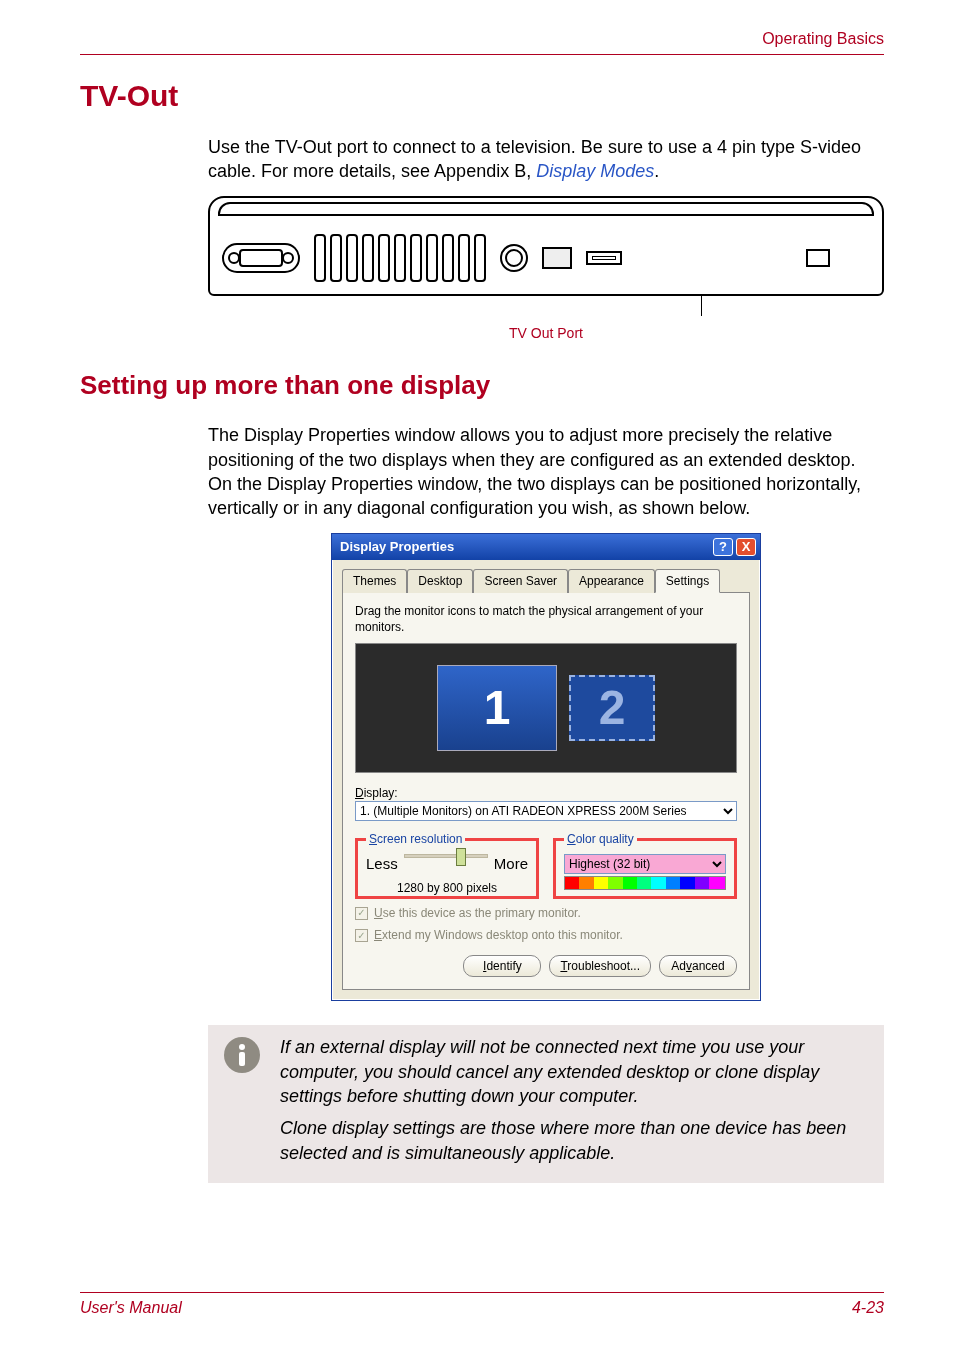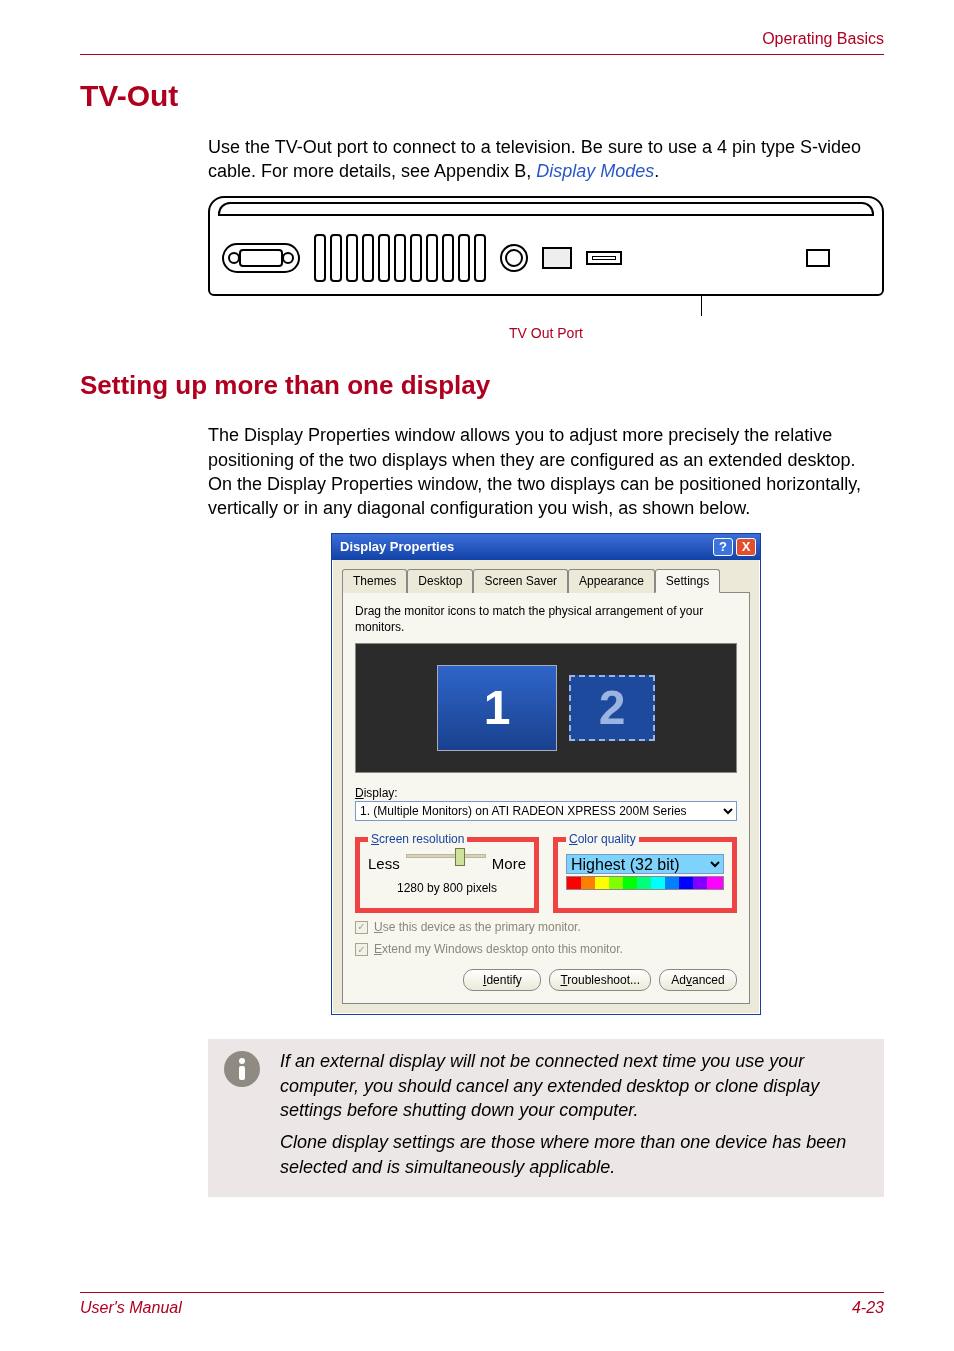--- a/index.html
+++ b/index.html
@@ -159,34 +159,34 @@
   }
   .mon1 { width:120px; height:86px; }
   .mon2 { width:86px; height:66px; color:#9bb4e2; border:2px dashed #9bb4e2; background:#1e4a9e; }
   .u { text-decoration: underline; }
   .sel-row { margin-top:4px;}
   select.combo {
     width:100%; font-size:12px; height:20px; border:1px solid #7a9ac7; background:#fff;
   }
   .two-col { display:flex; gap:14px; margin-top:10px;}
   fieldset.fs {
-    border:5px solid #ef4444; padding:6px 8px 12px 8px; flex:1;
+    border:3px solid #ef4444; padding:6px 8px 0 8px; flex:1;
   }
   fieldset.fs legend { color:#1944a3; font-size:12px; padding:0 3px;}
   .slider-row { display:flex; align-items:flex-start; gap:6px; font-size:15px;}
   .slider-track {
     flex:1; height:4px; background:#d6d0bd; position:relative; border:1px solid #bdb79f;
   }
   .slider-thumb {
     position:absolute; top:-7px; left:62%; width:10px; height:18px;
     background:#cfe19a; border:1px solid #6b7d3f;
   }
   .res-label { text-align:center; font-size:12px; margin-top:6px;}
   select.cq {
-    width:100%; font-size:16px; height:20px; border:1px solid #7a9ac7; background:#7dd3fc; margin-bottom:2px;
+    width:100%; font-size:12px; height:20px; border:1px solid #7a9ac7; background:#f9a8d4; margin-bottom:2px;
   }
   .rainbow {
     height:14px; background: linear-gradient(to right,
       #ff0000 0 9%, #ff7f00 9% 18%, #ffff00 18% 27%, #7fff00 27% 36%,
       #00ff00 36% 45%, #00ff7f 45% 54%, #00ffff 54% 63%, #007fff 63% 72%,
       #0000ff 72% 81%, #7f00ff 81% 90%, #ff00ff 90% 100%);
     border:1px solid #888;
   }
   .chk-line { display:flex; align-items:center; gap:6px; color:#8a8878; font-size:12px; margin-top:6px;}
   .chk {

